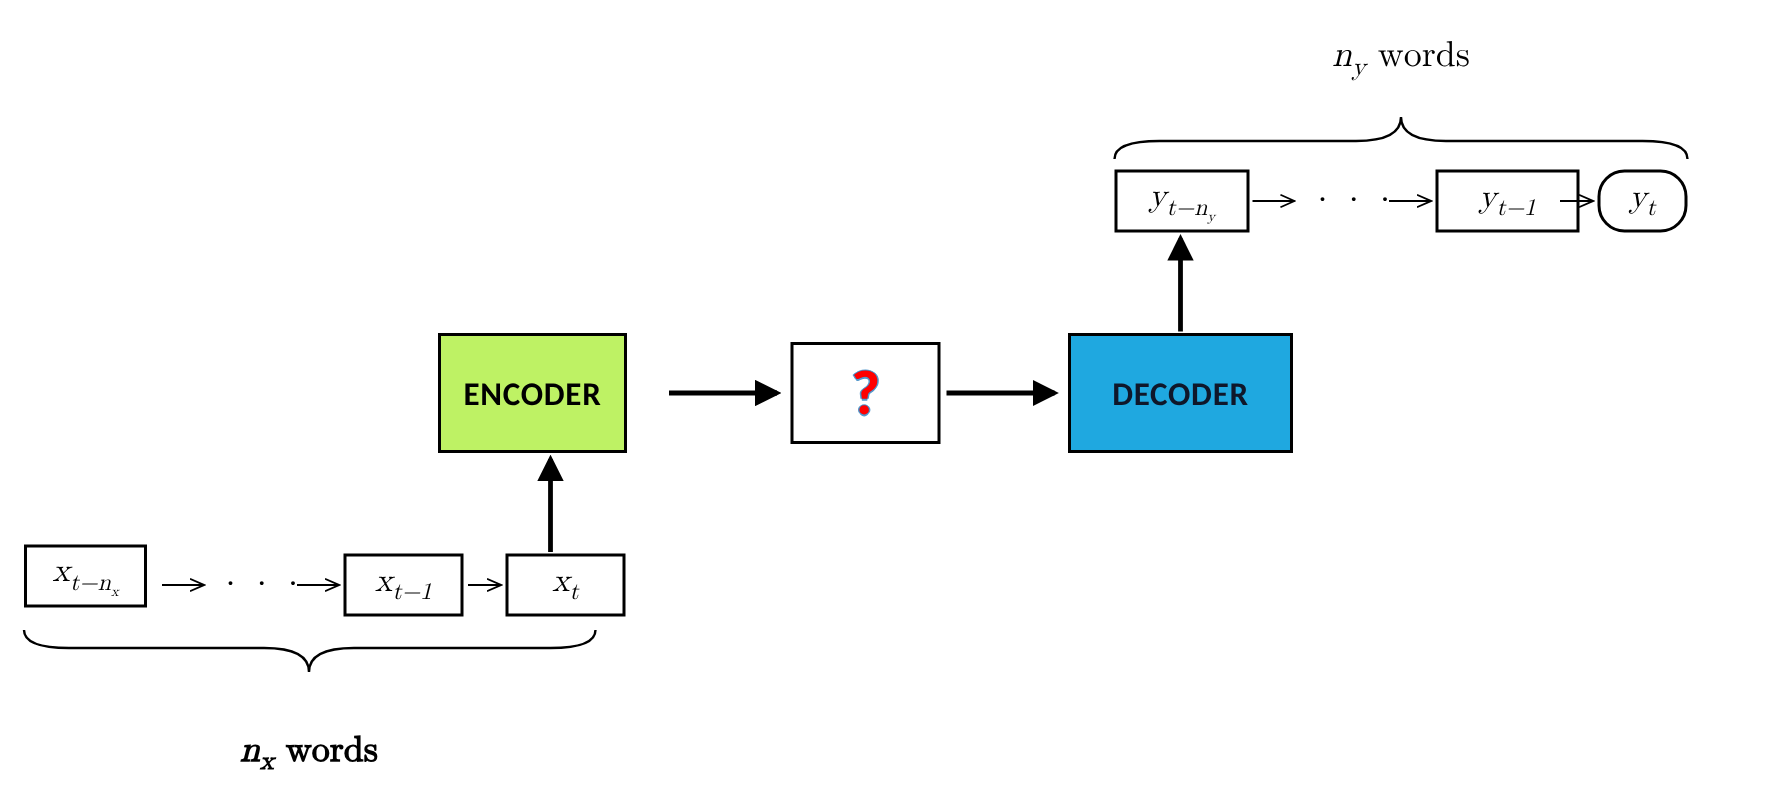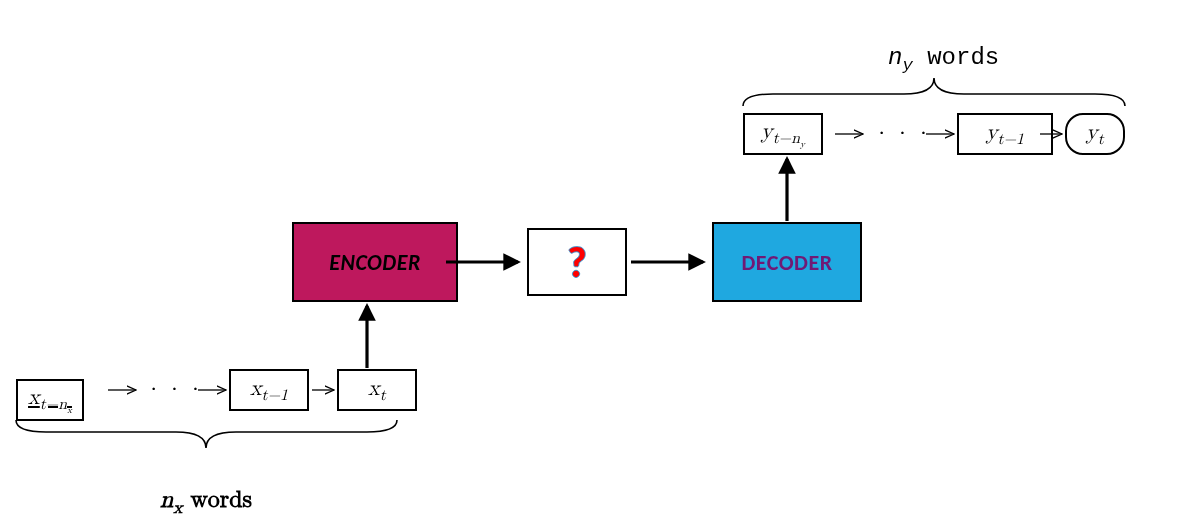--- a/index.html
+++ b/index.html
@@ -50,21 +50,21 @@
       font-weight: 900;
       font-size: 42px;
       color: #ff0000;
       text-shadow: 0 0 0 #28c, -1px 0 0 #59c, 1px 0 0 #59c, 0 -1px 0 #59c, 0 1px 0 #59c;
     }
     svg { position: absolute; overflow: visible; }
   </style>
 </head>
 <body>
 
-<div class="box seqbox" style="left:16px; top:379px; width:68px;text-decoration:underline;">
+<div class="box seqbox" style="left:16px; top:363px; width:82px;">
   <span>x<sub class="sub">t−n<sub class="subsub">x</sub></sub></span>
 </div>
 
 <svg style="left:106px; top:382px; width:34px; height:16px;">
   <defs>
       <marker id="ahThin" viewBox="0 0 10 10" refX="9" refY="5" markerWidth="8" markerHeight="8" orient="auto">
     <path d="M0,1 L9,5 L0,9" fill="none" stroke="#000" stroke-width="1.2"></path>
       </marker>
     </defs>
   <line x1="2" y1="8" x2="30" y2="8" stroke="#000" stroke-width="1.3" marker-end="url(#ahThin)"></line>
@@ -95,45 +95,45 @@
 
 <svg style="left:357px; top:302px; width:20px; height:68px;">
   <defs>
       <marker id="ahThick" viewBox="0 0 12 12" refX="10" refY="6" markerWidth="5.5" markerHeight="5.5" orient="auto">
     <path d="M0,0 L12,6 L0,12 z" fill="#000"></path>
       </marker>
     </defs>
   <line x1="10" y1="66" x2="10" y2="4" stroke="#000" stroke-width="3.2" marker-end="url(#ahThick)"></line>
 </svg>
 
-<div class="box bigbox" style="left: 292px; top: 222px; width: 166px; background: #be185d; font-style: italic;">
+<div class="box bigbox" style="left: 292px; top: 222px; width: 126px; background: #bef264;">
   <span>ENCODER</span>
 </div>
 
 <svg style="left:444px; top:252px; width:80px; height:20px;">
   <line x1="2" y1="10" x2="74" y2="10" stroke="#000" stroke-width="3.2" marker-end="url(#ahThick)"></line>
 </svg>
 
 <div class="box" style="left:527px; top:228px; width:100px; height:68px;">
   <span class="qmark">?</span>
 </div>
 
 <svg style="left:629px; top:252px; width:80px; height:20px;">
   <line x1="2" y1="10" x2="74" y2="10" stroke="#000" stroke-width="3.2" marker-end="url(#ahThick)"></line>
 </svg>
 
-<div class="box bigbox" style="left: 712px; top: 222px; width: 150px; color: #701a75; background: rgb(31, 168, 224); justify-content: center;">
+<div class="box bigbox" style="left: 712px; top: 222px; width: 150px; color: #0f172a; background: rgb(31, 168, 224); justify-content: center;">
   <span>DECODER</span>
 </div>
 
 <svg style="left:777px; top:155px; width:20px; height:68px;">
   <line x1="10" y1="66" x2="10" y2="4" stroke="#000" stroke-width="3.2" marker-end="url(#ahThick)"></line>
 </svg>
 
-<div class="box seqbox" style="left:743px; top:113px; width:80px;">
+<div class="box seqbox" style="left:743px; top:113px; width:90px;">
   <span>y<sub class="sub">t−n<sub class="subsub">y</sub></sub></span>
 </div>
 
 <svg style="left:833px; top:126px; width:34px; height:16px;">
   <line x1="2" y1="8" x2="30" y2="8" stroke="#000" stroke-width="1.3" marker-end="url(#ahThin)"></line>
 </svg>
 
 <div class="dots" style="left:878px; top:120px;">· · ·</div>
 
 <svg style="left:924px; top:126px; width:34px; height:16px;">
@@ -148,13 +148,13 @@
   <line x1="2" y1="8" x2="24" y2="8" stroke="#000" stroke-width="1.3" marker-end="url(#ahThin)"></line>
 </svg>
 
 <div class="box seqbox" style="left:1065px; top:113px; width:60px;border-radius:18px;">
   <span>y<sub class="sub">t</sub></span>
 </div>
 
 <svg style="left:743px; top:74px; width:382px; height:34px;">
   <path d="M0,32 Q0,20 30,20 L161,20 Q191,20 191,4 Q191,20 221,20 L352,20 Q382,20 382,32" fill="none" stroke="#000" stroke-width="1.6"></path>
 </svg>
-<div class="wordslabel" style="left:888px; top:44px;font-family:Liberation Mono, monospace;"><span>n<sub class="sub">y</sub></span> <span class="normal">words</span></div>
+<div class="wordslabel" style="left:888px; top:23px;"><span>n<sub class="sub">y</sub></span> <span class="normal">words</span></div>
 
 </body></html>

